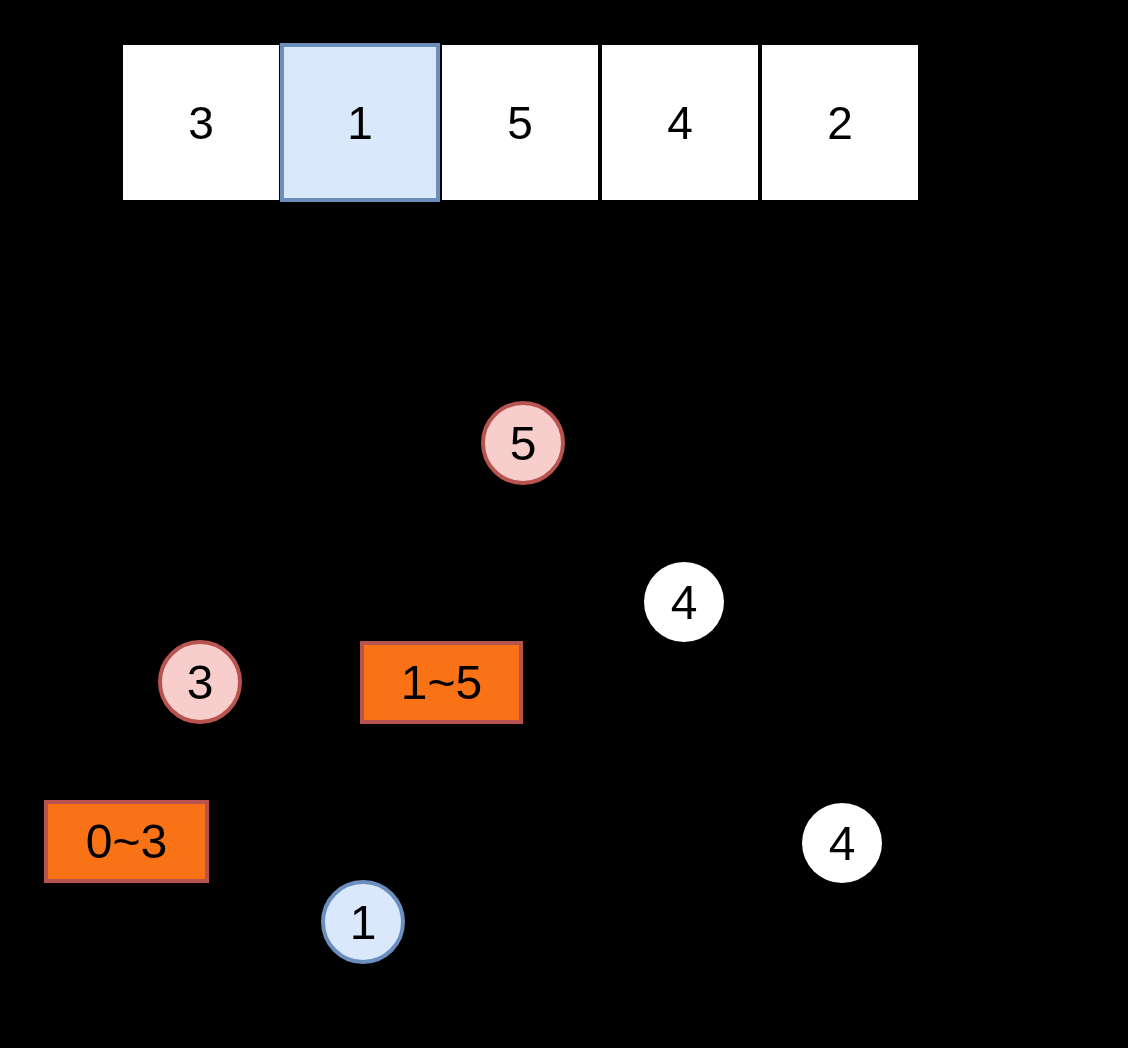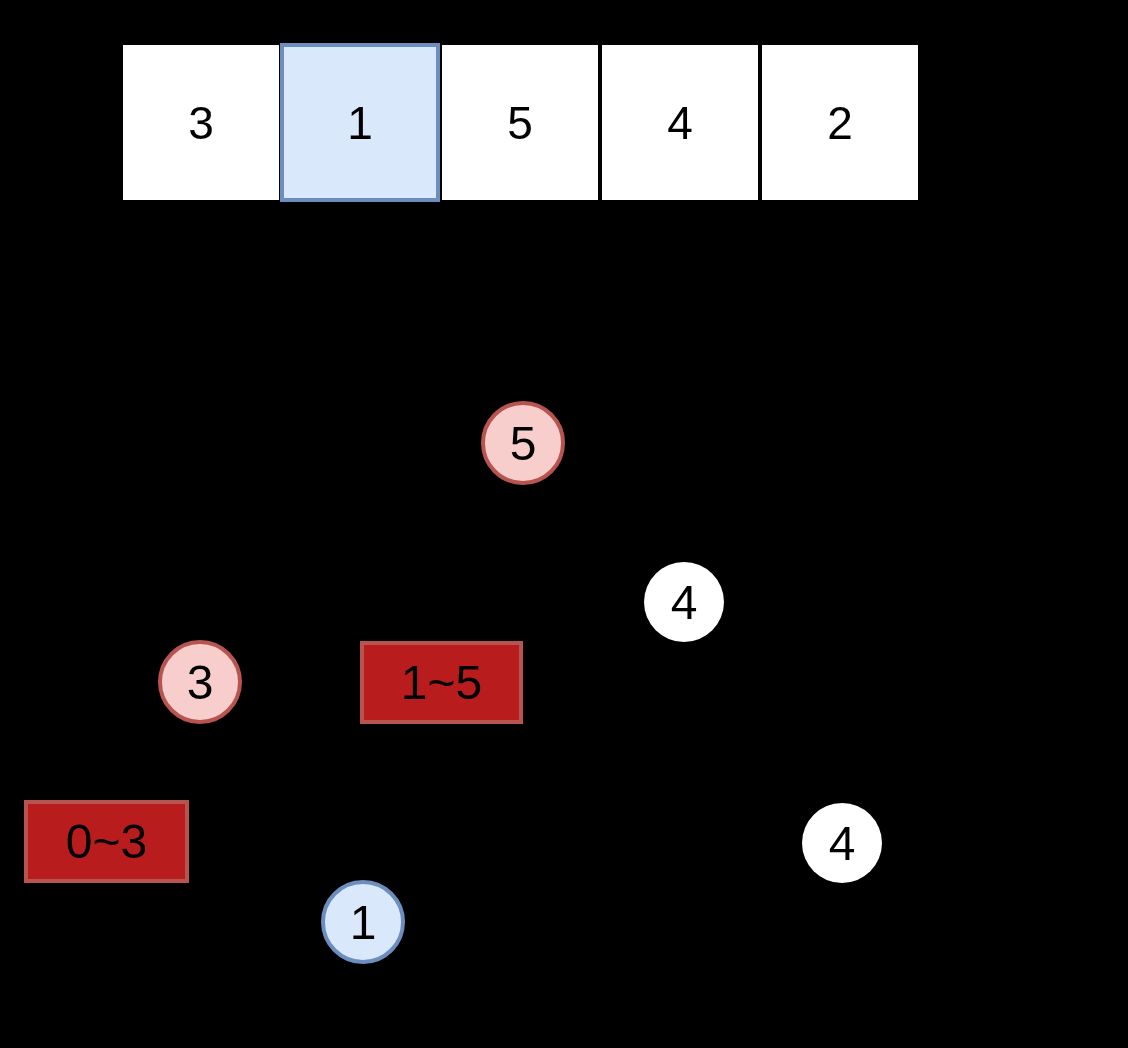--- a/index.html
+++ b/index.html
@@ -68,34 +68,34 @@
   }
   .circle.white {
     width: 80px;
     height: 80px;
     background: #ffffff;
     border: none;
   }
   .range {
     position: absolute;
     box-sizing: border-box;
-    background: #b91c1c;
+    background: #f97316;
     border: 4px solid #b85450;
     display: flex;
     align-items: center;
     justify-content: center;
     font-size: 48px;
     color: #000000;
   }
 
   .node-5      { left: 481px; top: 401px; }
   .node-4-top  { left: 644px; top: 562px; }
   .node-3      { left: 158px; top: 640px; }
   .range-1-5   { left: 360px; top: 641px; width: 163px; height: 83px; }
-  .range-0-3   { left: 24px;  top: 800px; width: 165px; height: 83px; }
+  .range-0-3   { left: 44px;  top: 800px; width: 165px; height: 83px; }
   .node-4-bot  { left: 802px; top: 803px; }
   .node-1      { left: 321px; top: 880px; }
 </style>
 </head>
 <body>
 
 <div class="canvas">
 
   <div>
     <div class="acell ac0">3</div>

